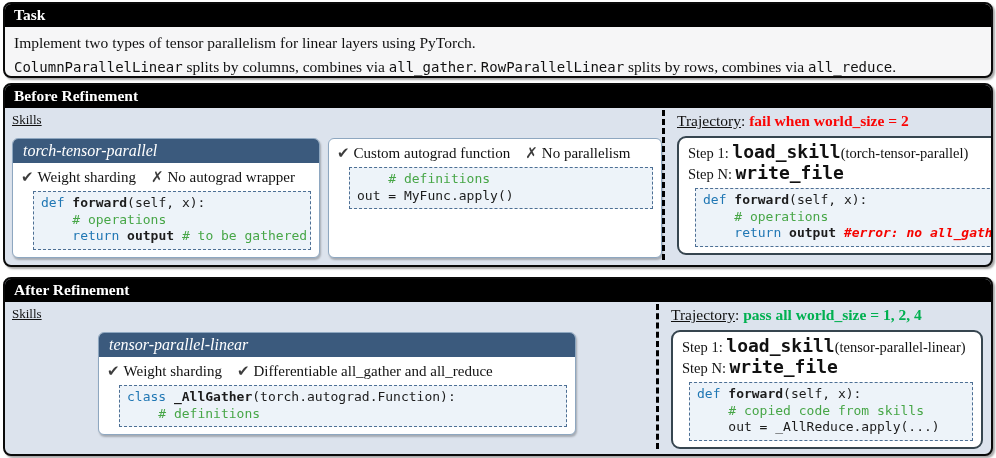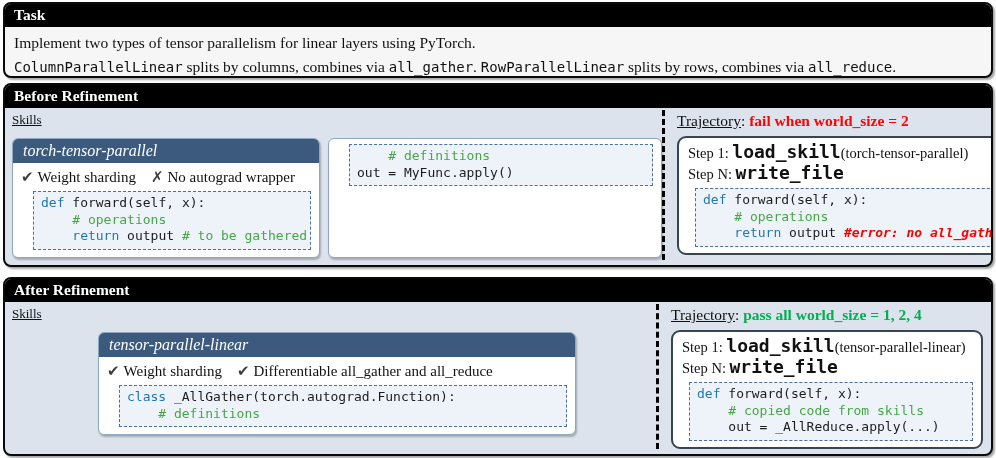--- a/index.html
+++ b/index.html
@@ -76,21 +76,21 @@
   .traj-box .code-block { margin:4px 1px 0 7px; }
 
   
   .sg-p  { }
   .sg-u  { text-decoration:underline; }
   .sg-mono  { font-family:"DejaVu Sans Mono","Liberation Mono",monospace; font-size:14px; }
   .sg-monob { font-family:"DejaVu Sans Mono","Liberation Mono",monospace; font-size:18px; font-weight:bold; }
   .sg-kw { color:#2077b4; }
   .sg-cm { color:#47a647; }
   .sg-er { color:#f50400; font-style:italic; font-weight:bold; }
-  .sg-b  { font-weight:normal; }
+  .sg-b  { font-weight:bold; }
   .sg-fail { color:#fa0505; font-weight:bold; }
   .sg-pass { color:#00b050; font-weight:bold; }
 </style>
 </head>
 <body>
 
 <div class="figure">
 
   <section class="panel task-panel">
     <div class="panel-header">Task</div>
@@ -115,20 +115,21 @@
               <div class="code-block">
                 <div class="code-line"><span class="sg-kw">def</span><span class="sg-b"> forward</span><span class="sg-p">(self, x):</span></div>
                 <div class="code-line"><span class="sg-cm">    # operations</span></div>
                 <div class="code-line"><span class="sg-kw">    return</span><span class="sg-b"> output </span><span class="sg-cm"># to be gathered</span></div>
               </div>
             </div>
           </div>
 
           <div class="skill-card card-2">
             <div class="card-body">
+              <div class="check-row"><span class="sg-chk">✔</span><span class="sg-p">Custom autograd function</span><span class="sg-x">✗</span><span class="sg-p">No parallelism</span></div>
               <div class="code-block">
                 <div class="code-line"><span class="sg-cm">    # definitions</span></div>
                 <div class="code-line"><span class="sg-p">out = MyFunc.apply()</span></div>
               </div>
             </div>
           </div>
 
         </div>
       </div>
 

